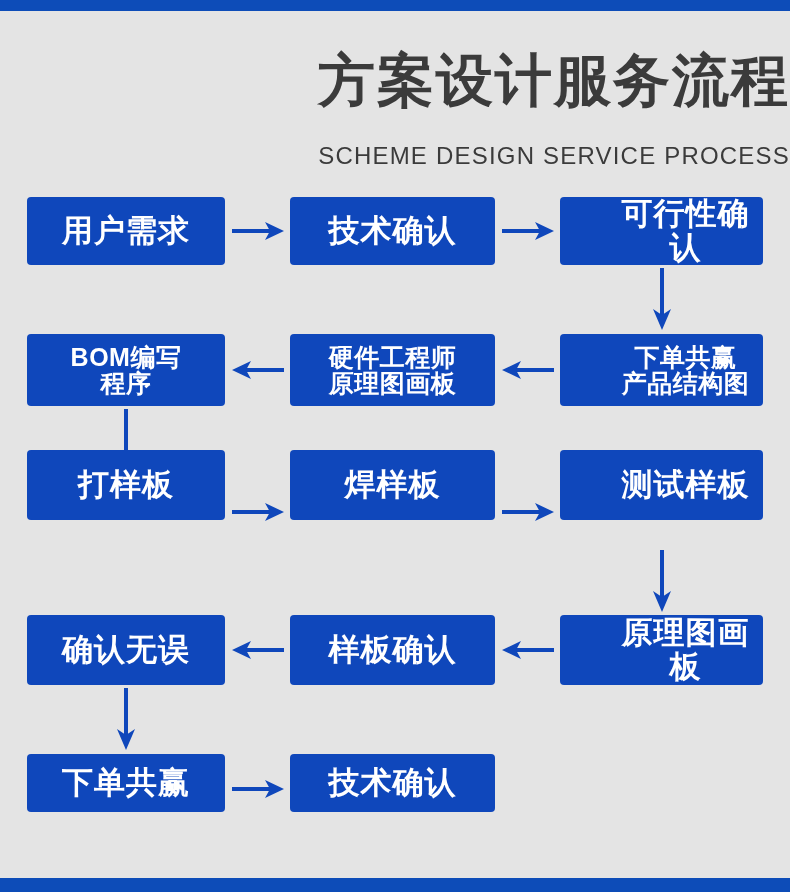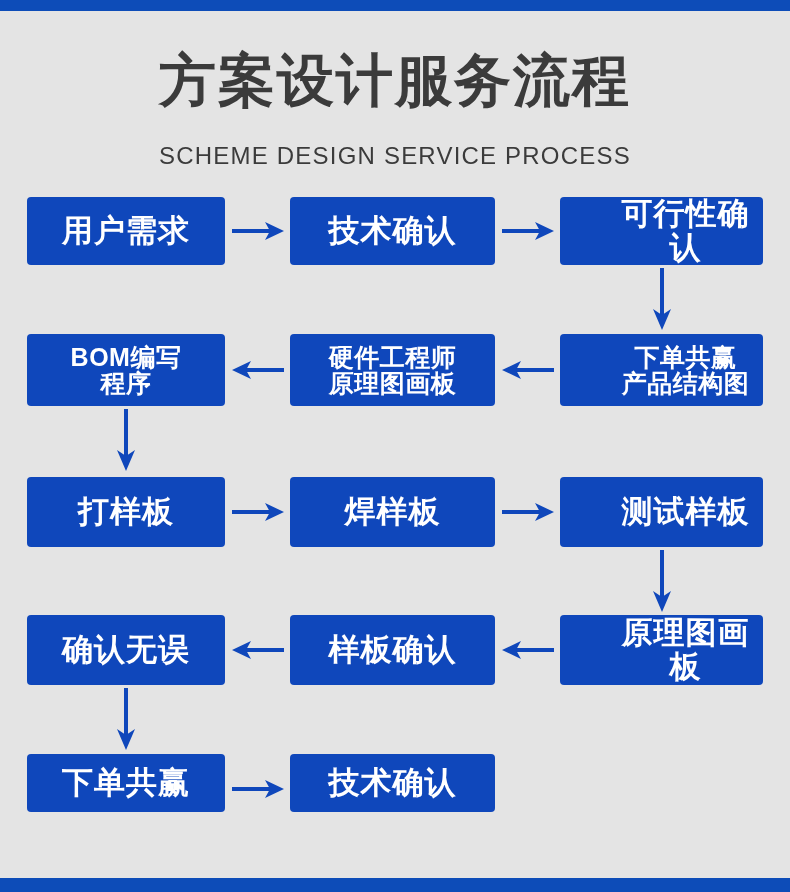--- a/index.html
+++ b/index.html
@@ -35,21 +35,21 @@
     top: 878px;
     width: 790px;
     height: 14px;
     background: #0d4cb8;
   }
   .title-block {
     position: absolute;
     left: 0;
     top: 46px;
     width: 790px;
-    text-align: center;
+    text-align: right;
   }
   .title-cn {
     font-size: 57px;
     line-height: 68px;
     font-weight: 700;
     color: #3b3b3b;
     letter-spacing: 2px;
     white-space: nowrap;
   }
   .title-en {
@@ -91,21 +91,21 @@
     letter-spacing: 0.5px;
   }
 
   
   .col1 { left: 27px;  width: 198px; }
   .col2 { left: 290px; width: 205px; }
   .col3 { left: 560px; width: 203px; padding-left: 48px; }
 
   .row1 { top: 197px; height: 68px; }
   .row2 { top: 334px; height: 72px; }
-  .row3 { top: 477px; height: 70px; }
+  .row3 { top: 450px; height: 70px; }
   .row4 { top: 615px; height: 70px; }
   .row5 { top: 754px; height: 58px; }
 
   
   .arrow {
     position: absolute;
   }
   .arrow svg { display: block; }
 </style>
 </head>

